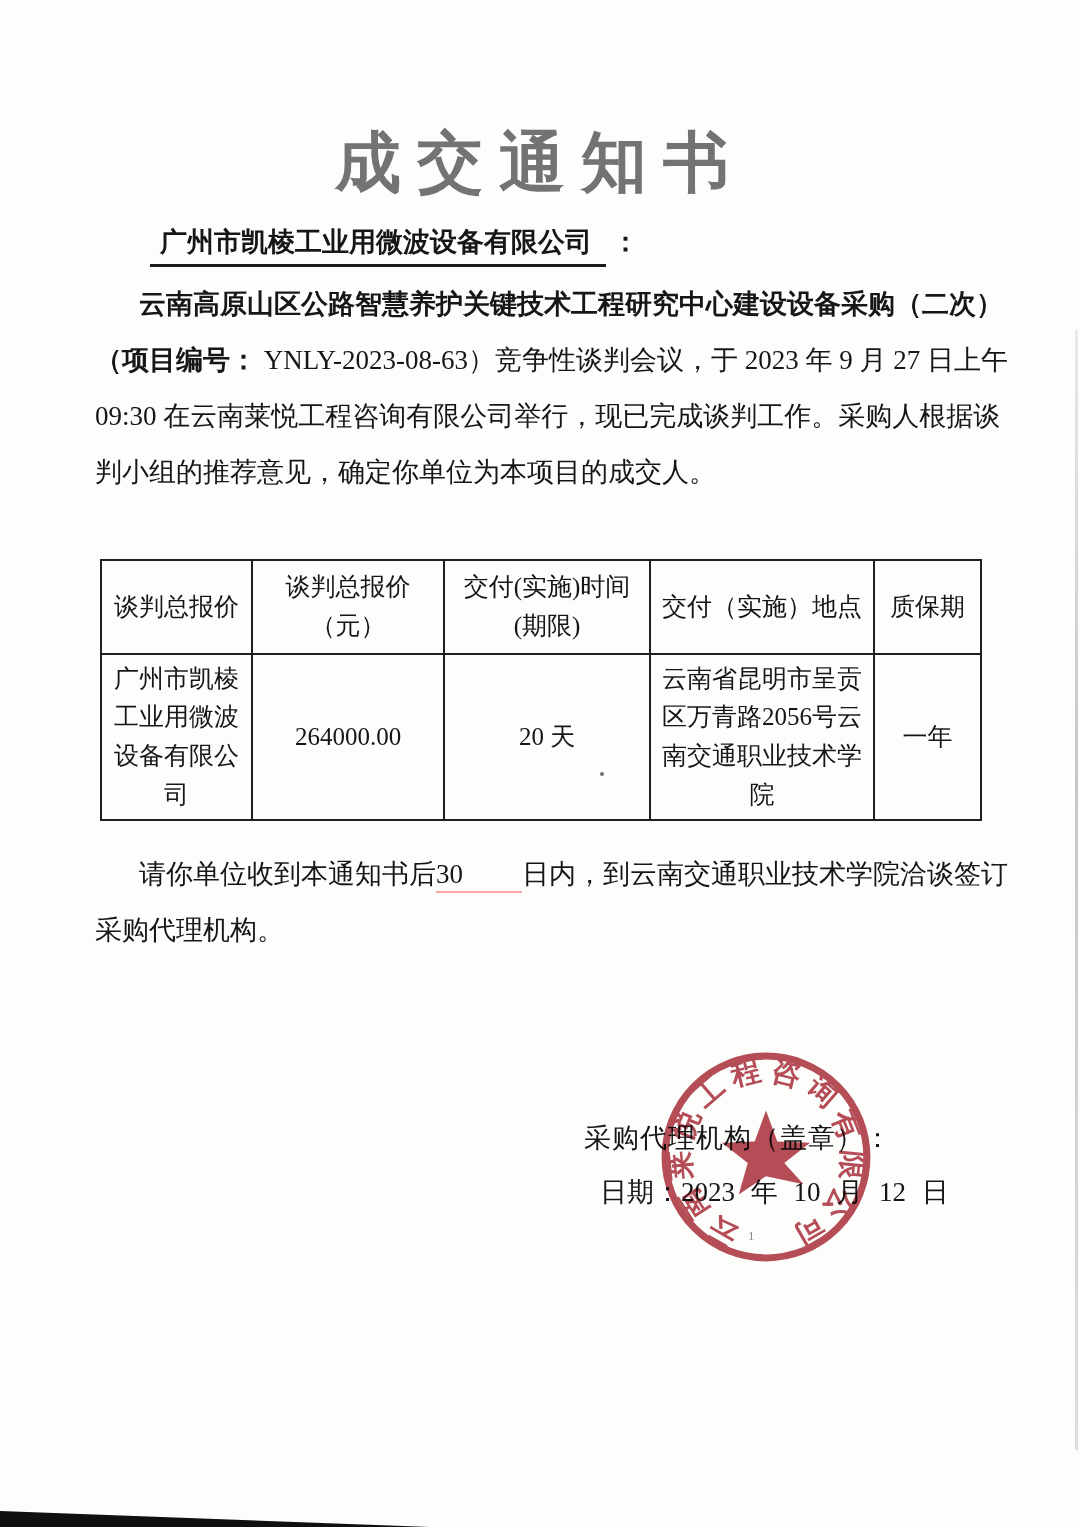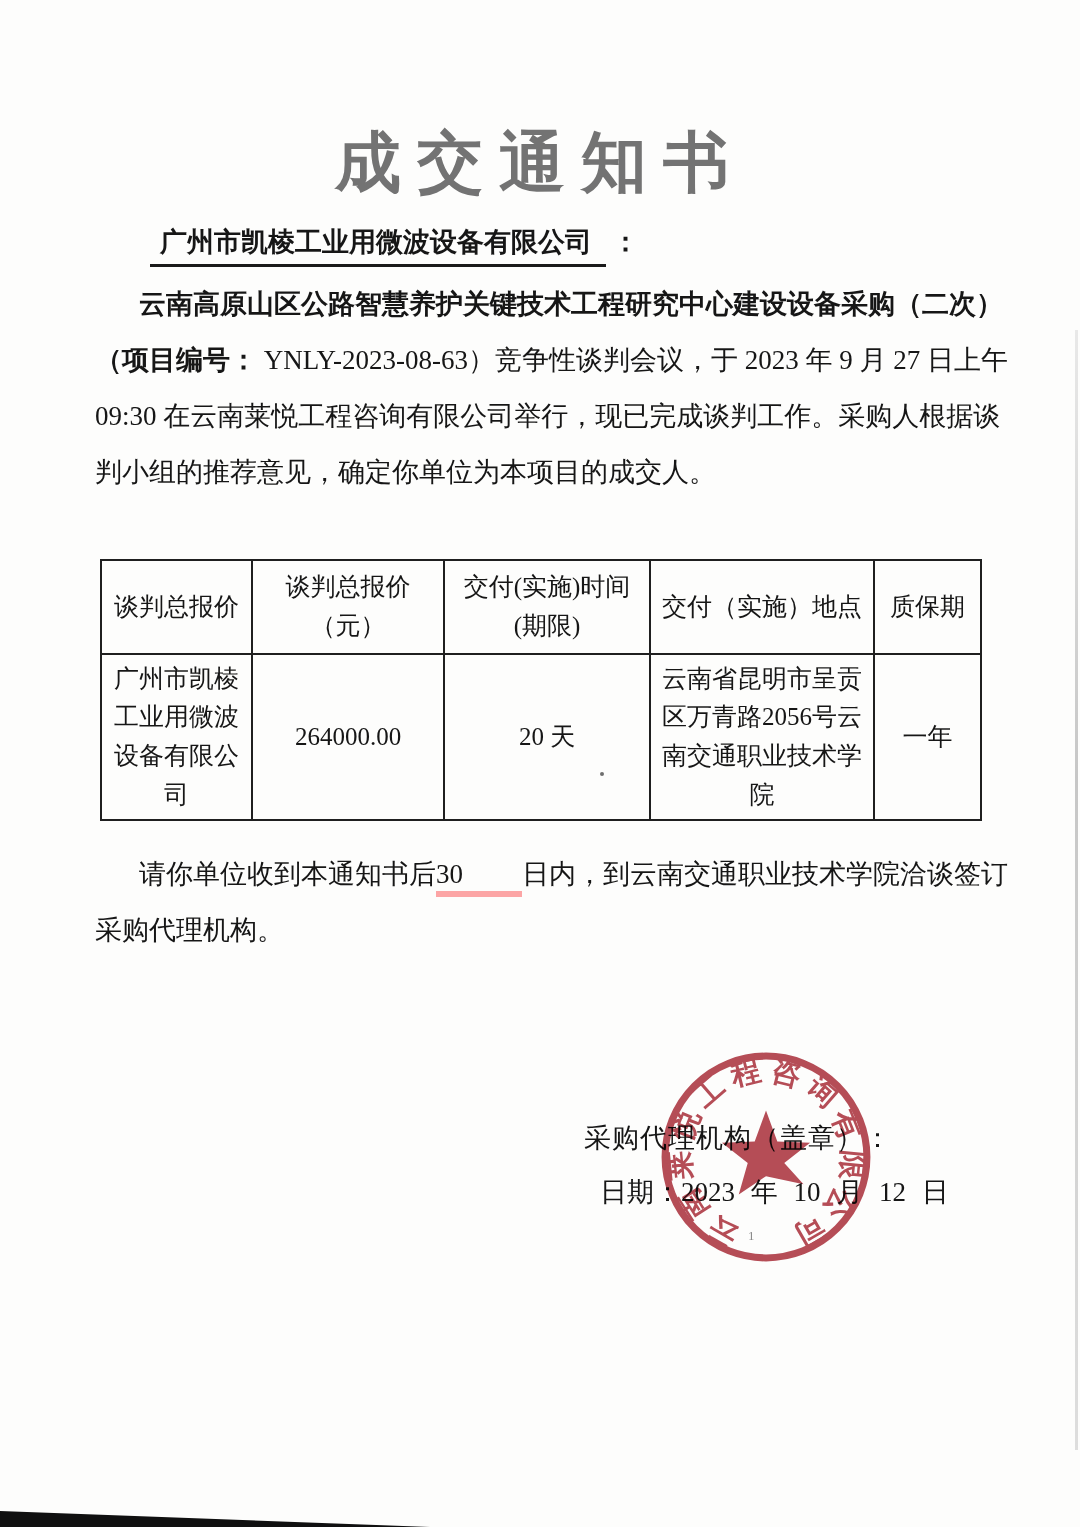--- a/index.html
+++ b/index.html
@@ -64,21 +64,21 @@
   .tbl th{height:84px;}
   .tbl td{height:156px;}
   .c-company{font-size:23px;line-height:1.5;}
   .c-addr{font-size:24px;line-height:1.5;margin-left:28px;}
   
   .closing{top:846px;}
   .blank{
     display:inline-block;
     min-width:86px;
     text-align:center;
-    border-bottom:6px solid #fca5a5;
+    border-bottom:2px solid #fca5a5;
     line-height:34px;
   }
   
   .sig-label{
     position:absolute;top:1120px;left:584px;
     font-size:27px;letter-spacing:1px;white-space:nowrap;
   }
   .sig-date{
     position:absolute;top:1174px;left:600px;
     font-size:27px;word-spacing:9px;white-space:nowrap;text-align:right;

